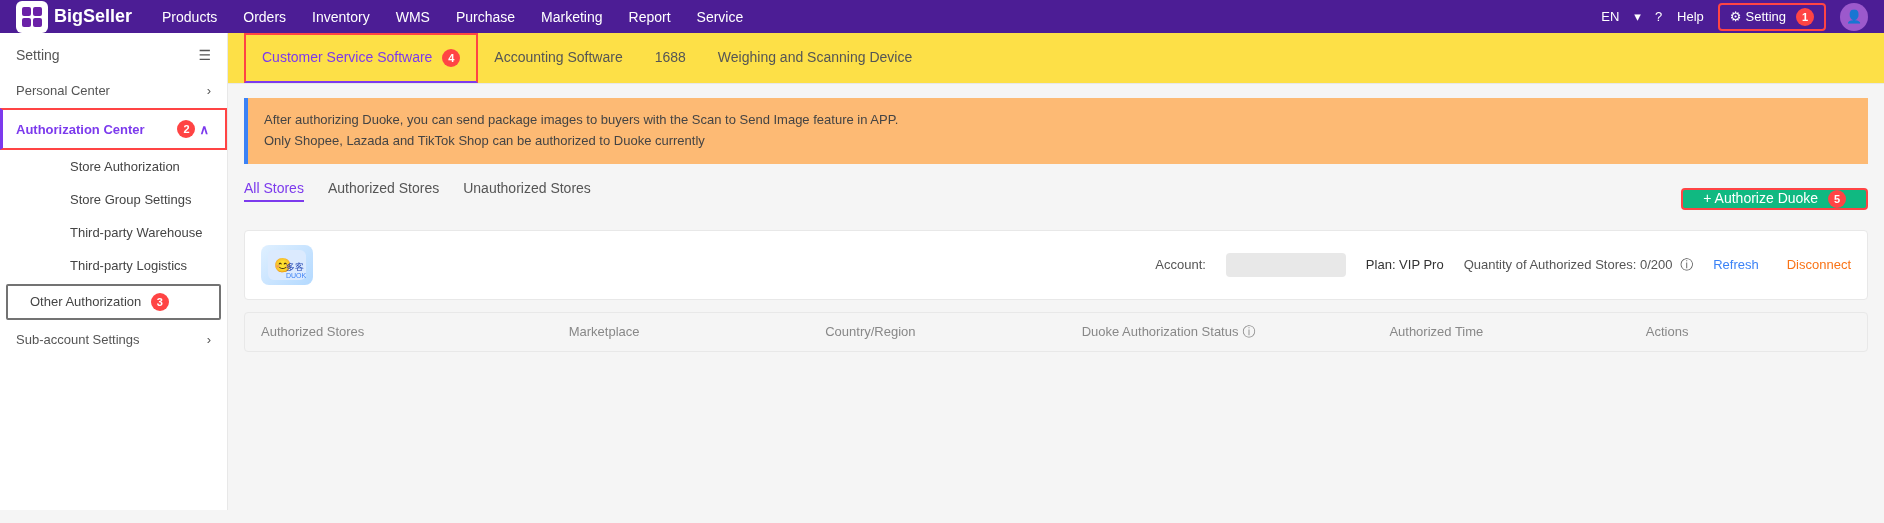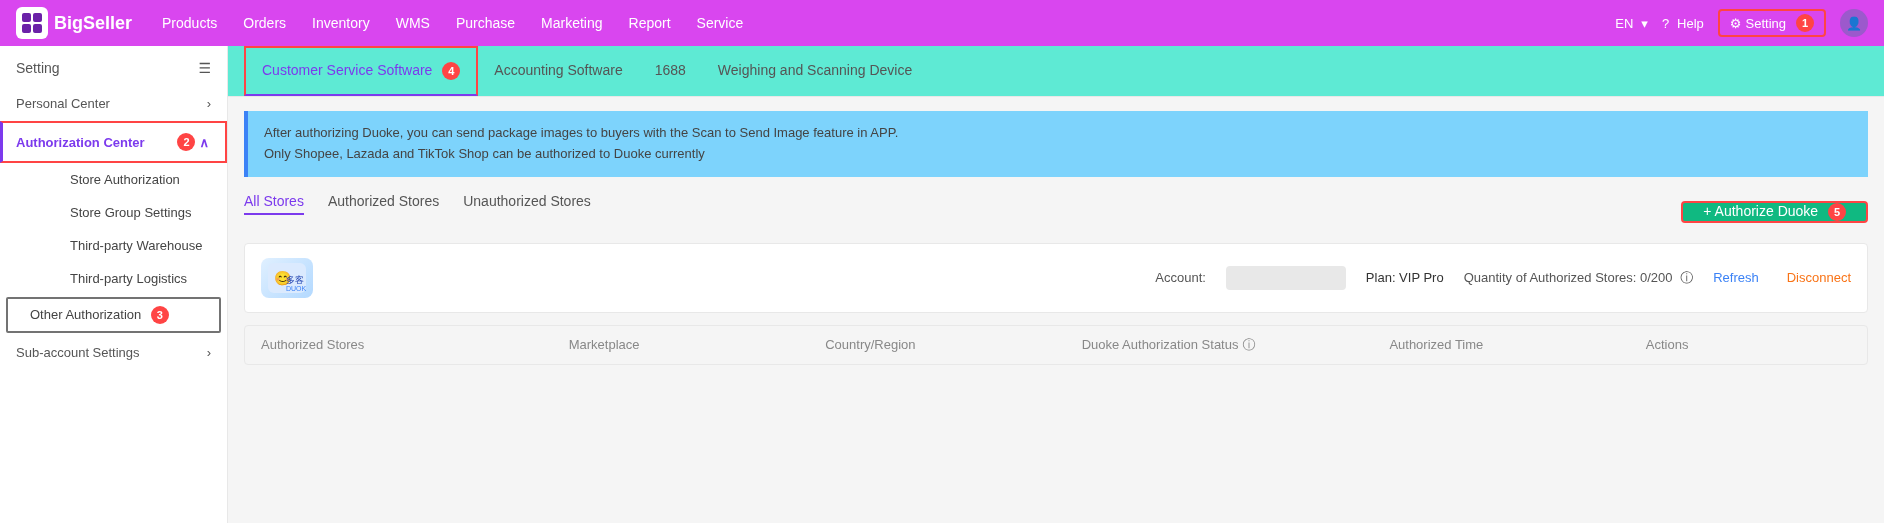--- a/index.html
+++ b/index.html
@@ -1,23 +1,23 @@
 <!DOCTYPE html>
 <html><head>
   <meta charset="utf-8">
   <style>
     * { box-sizing: border-box; margin: 0; padding: 0; }
     body { font-family: Arial, sans-serif; font-size: 13px; color: #333; background: #f5f5f5; }
 
     
     .top-nav {
-      background: #d946ef;
-      display: flex;
-      align-items: center;
-      height: 46px;
+      background: #4c1d95;
+      display: flex;
+      align-items: center;
+      height: 33px;
       padding: 0 16px;
       color: #fff;
     }
     .logo {
       display: flex;
       align-items: center;
       gap: 6px;
       margin-right: 28px;
       font-weight: bold;
       font-size: 18px;
@@ -44,21 +44,21 @@
       display: flex;
       align-items: center;
       gap: 14px;
     }
     .nav-right-item {
       color: #fff;
       font-size: 13px;
       cursor: pointer;
       display: flex;
       align-items: center;
-      gap: 8px;
+      gap: 15px;
     }
     .setting-btn {
       border: 2px solid #ff4444;
       border-radius: 4px;
       padding: 3px 10px;
       color: #fff;
       font-size: 13px;
       cursor: pointer;
       display: flex;
       align-items: center;
@@ -131,21 +131,21 @@
 
     
     .main {
       flex: 1;
       overflow-y: auto;
       background: #f5f5f5;
     }
 
     
     .tabs-bar {
-      background: #5eead4;
+      background: #fde047;
       display: flex;
       align-items: center;
       border-bottom: 1px solid #e8e8e8;
       padding: 0 16px;
     }
     .tab {
       padding: 14px 16px;
       font-size: 14px;
       color: #555;
       cursor: pointer;
@@ -160,21 +160,21 @@
       border: 2px solid #ff4444;
     }
 
     
     .content {
       padding: 14px 16px;
     }
 
     
     .info-box {
-      background: #7dd3fc;
+      background: #fdba74;
       border-left: 4px solid #3b82f6;
       padding: 12px 16px;
       font-size: 13px;
       color: #444;
       line-height: 1.6;
       margin-bottom: 16px;
     }
 
     
     .store-tabs {

